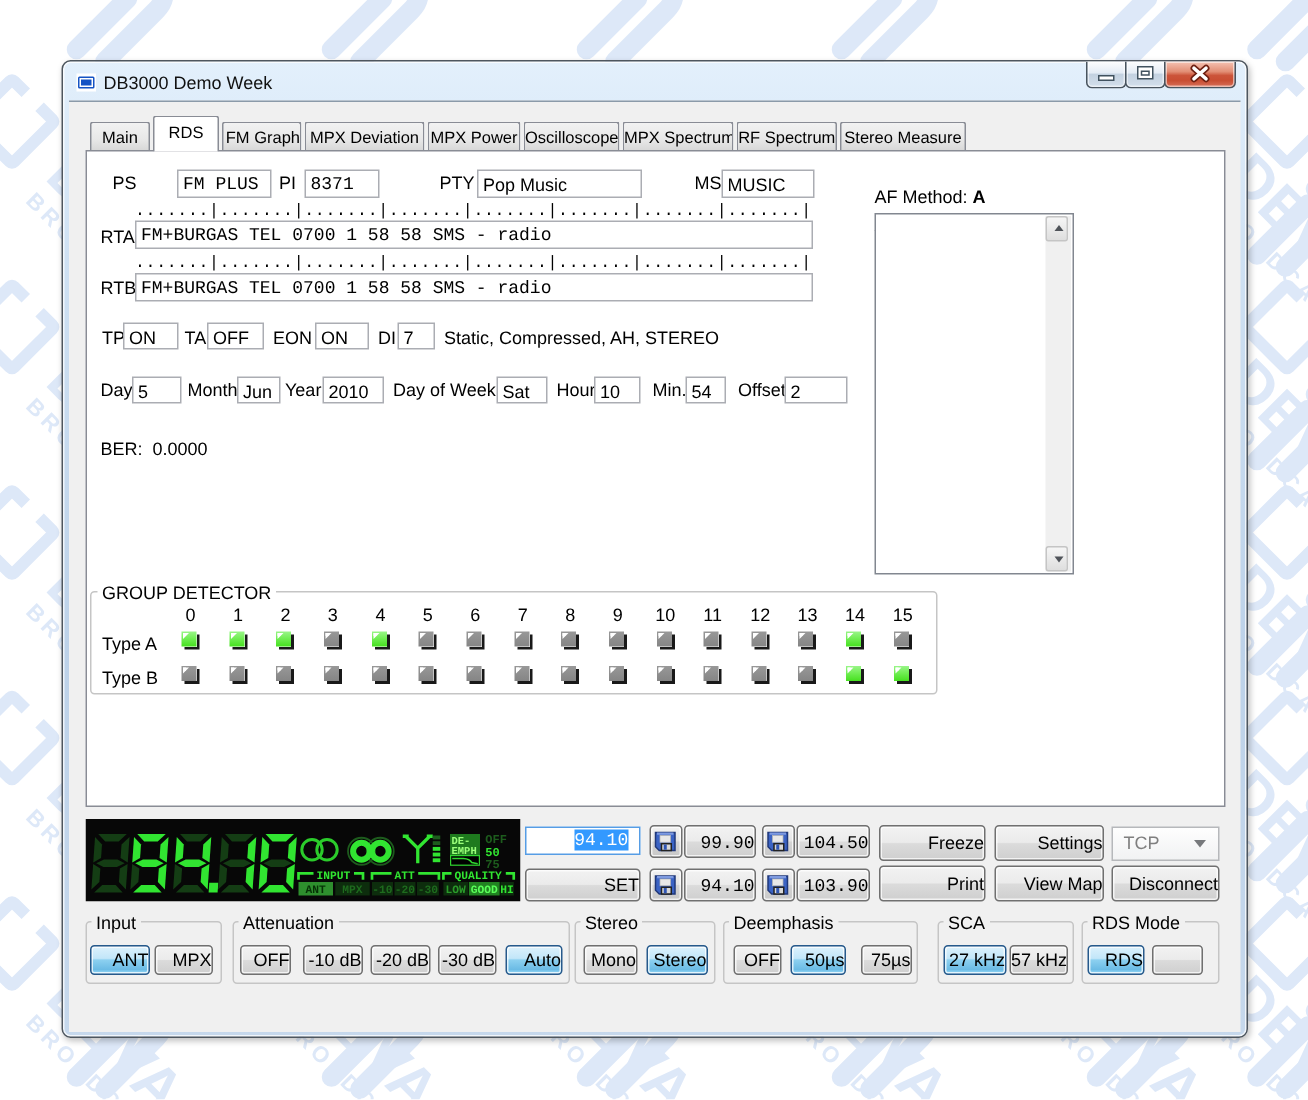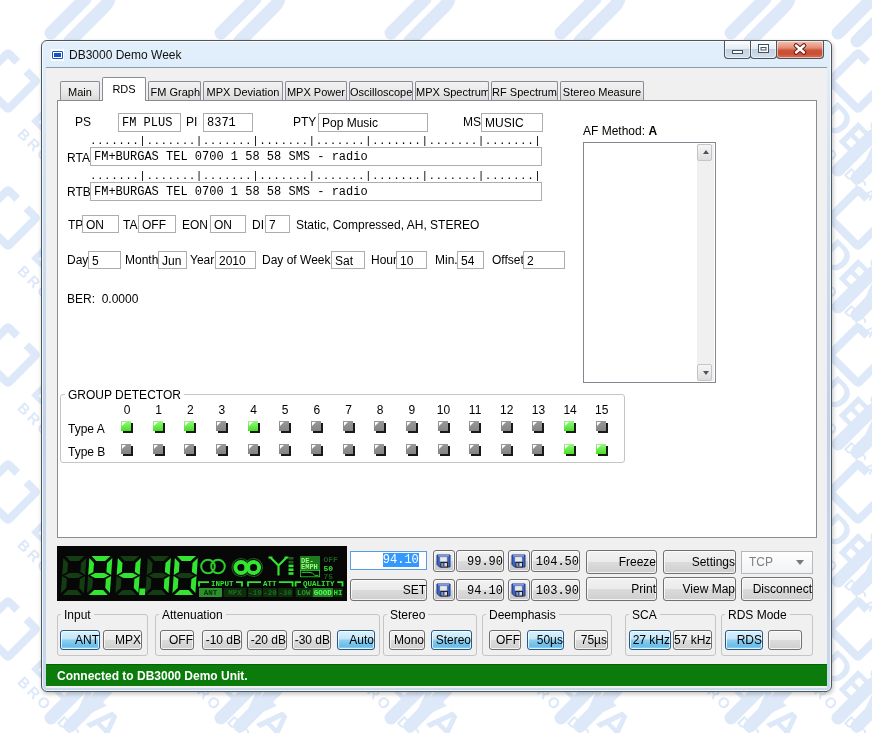--- a/index.html
+++ b/index.html
@@ -416,17 +416,14 @@
 <div class="btn sel" style="left:481px;top:562px;width:37px;height:20px;padding-top:2px;">50µs</div>
 <div class="btn" style="left:528px;top:562px;width:34px;height:20px;padding-top:2px;">75µs</div>
 <div class="grp" style="left:579px;top:546px;width:91px;height:42px;"></div>
 <div class="leg" style="left:583px;top:541px;">SCA</div>
 <div class="btn sel" style="left:583px;top:562px;width:42px;height:20px;padding-top:2px;">27 kHz</div>
 <div class="btn" style="left:627px;top:562px;width:39px;height:20px;padding-top:2px;">57 kHz</div>
 <div class="grp" style="left:675px;top:546px;width:92px;height:42px;"></div>
 <div class="leg" style="left:679px;top:541px;">RDS Mode</div>
 <div class="btn sel" style="left:679px;top:562px;width:38px;height:20px;padding-top:2px;">RDS</div>
 <div class="btn" style="left:722px;top:562px;width:34px;height:20px;padding-top:2px;padding-left:32px;">RBDS</div>
-<div class="statusbar">
-          <span>Connected to DB3000 Demo Unit.</span>
-        </div>
 </div>
     </div>
   </div>
 </body></html>

